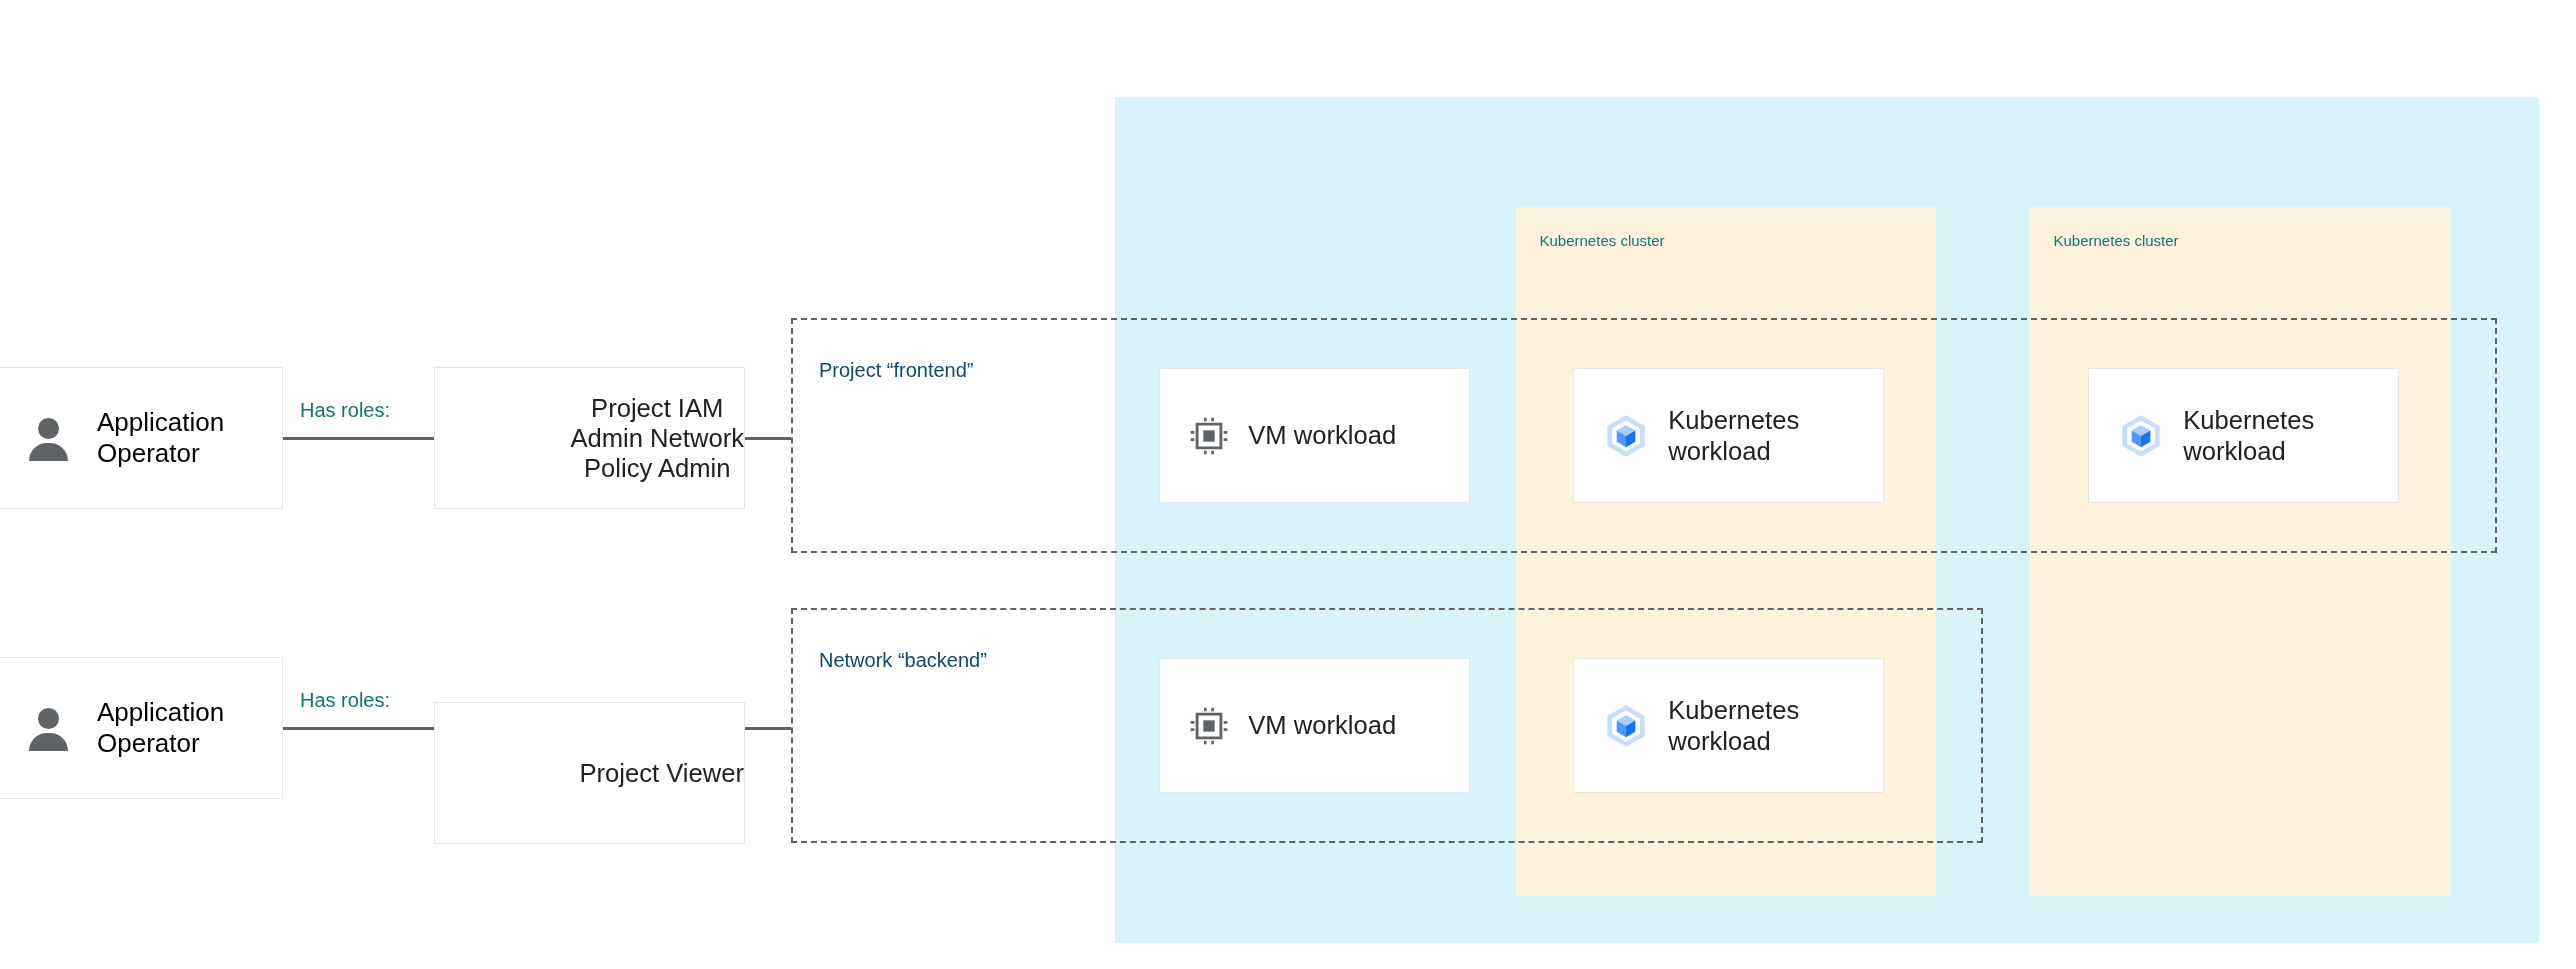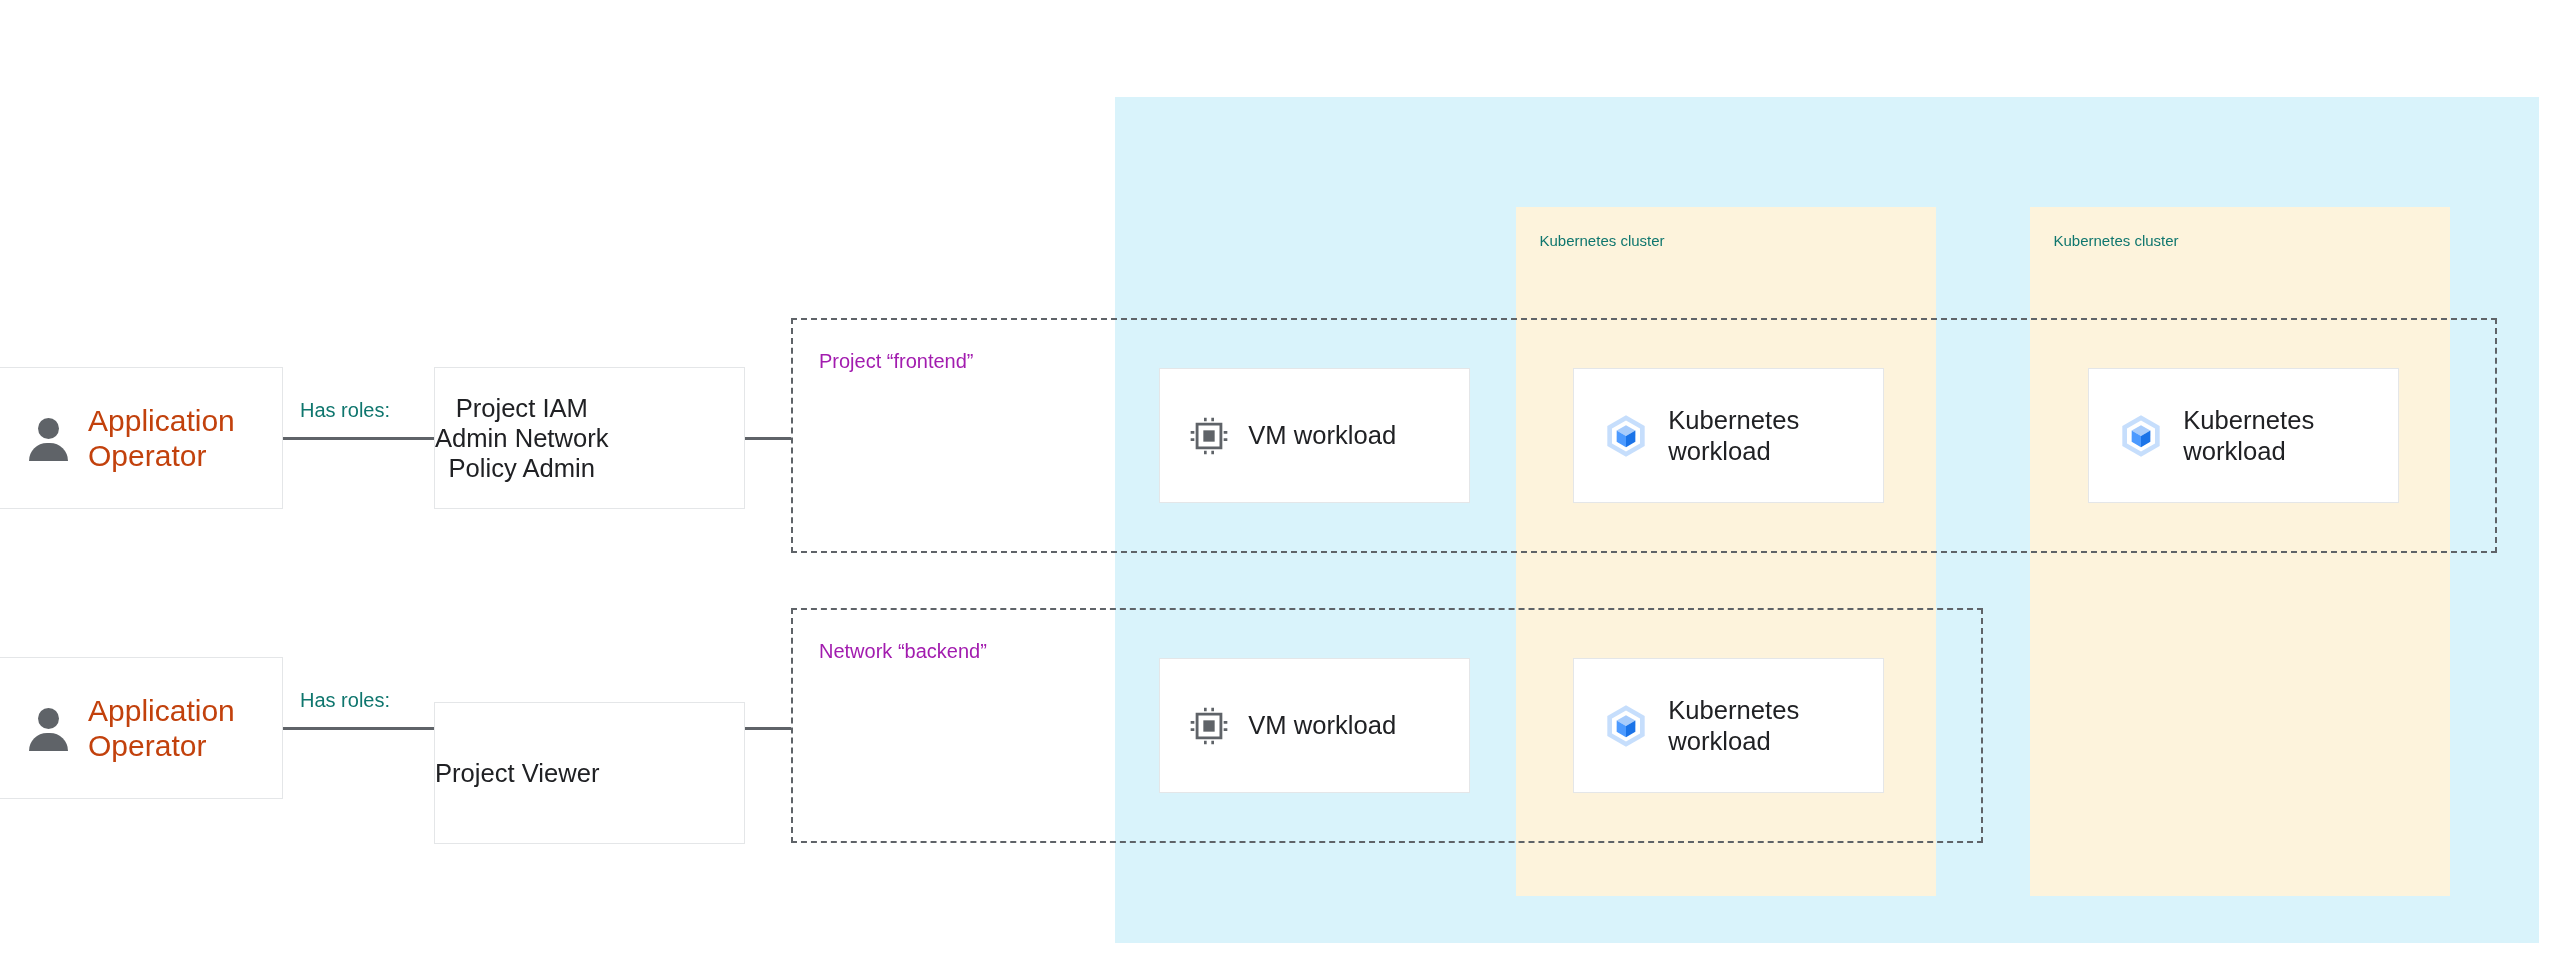--- a/index.html
+++ b/index.html
@@ -37,22 +37,22 @@
   
   .project-box{
     position:absolute;
     border:2.8px dashed #5F6368;
     box-sizing:border-box;
     background:transparent;
   }
   .project-box.frontend{left:791px;top:318px;width:1706px;height:235px;}
   .project-box.backend{left:791px;top:608px;width:1192px;height:235px;}
   .project-label{
-    position:absolute;top:30px;left:26px;
-    font-size:20px;color:#a21caf;white-space:nowrap;
+    position:absolute;top:39px;left:26px;
+    font-size:20px;color:#0c4a6e;white-space:nowrap;
   }
 
   
   .card{
     position:absolute;
     background:#ffffff;
     border:1.4px solid #E4E6E8;
     box-sizing:border-box;
   }
   .actor-box{width:290px;height:142px;}
@@ -67,25 +67,25 @@
   .person-icon .head{
     position:absolute;left:11px;top:1.4px;width:21px;height:21px;
     border-radius:50%;background:#5F6368;
   }
   .person-icon .body{
     position:absolute;left:2.1px;top:26px;width:39px;height:18px;
     background:#5F6368;
     border-radius:19.3px 19.3px 0 0;
   }
   .actor-label{
-    font-size:30px;color:#c2410c;line-height:1.18;
-    max-width:166px;white-space:pre-line;
-  }
-
-  .role-box{left:434px;width:311px;display:flex;align-items:center;justify-content:flex-start;}
+    font-size:26px;color:#000000;line-height:1.18;
+    max-width:166px;white-space:pre-line;margin-left:9px;
+  }
+
+  .role-box{left:434px;width:311px;display:flex;align-items:center;justify-content:flex-end;}
   .role-box.r1{top:367px;height:142px;}
   .role-box.r2{top:657px;height:142px;margin-top:45px;}
   .role-label{
     font-size:25.6px;color:#202124;line-height:1.18;text-align:center;
     white-space:pre-line;
   }
 
   
   .conn{position:absolute;height:2.8px;background:#5F6368;}
   .conn.a1{left:283px;top:437px;width:152px;}

